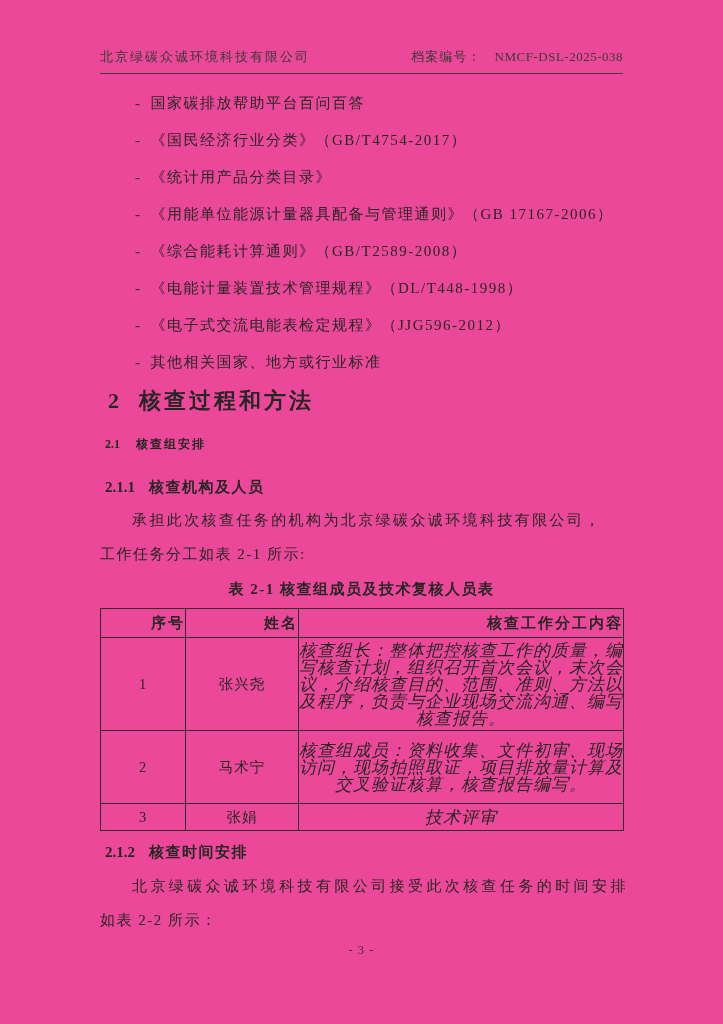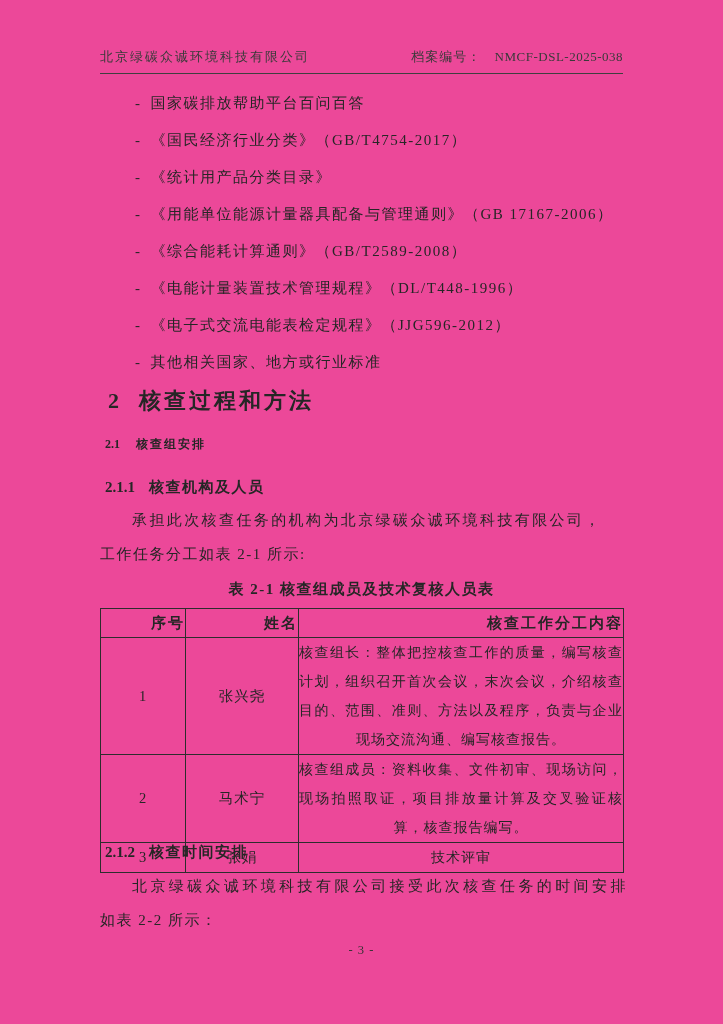--- a/index.html
+++ b/index.html
@@ -95,26 +95,27 @@
   table.verif col.c-duty { width: 325px; }
   table.verif th {
     height: 28px;
     font-weight: bold;
     text-align: right;
     letter-spacing: 2px;
     font-size: 15px;
   }
   td.cell-no, td.cell-name { text-align: center; letter-spacing: 1px; }
   td.cell-duty {
-    font-size: 14px;
-    line-height: 29px;
+    font-size: 17px;
+    line-height: 17px;
     padding: 4px 9px;
     text-align: justify;
     text-align-last: center;
     letter-spacing: 1px;
+    font-style: italic;
   }
   tr.r1 td { height: 92px; }
   tr.r2 td { height: 72px; }
   tr.r3 td { height: 26px; }
   tr.r3 td.cell-duty { text-align: center; }
   
   .page-footer {
     position: absolute;
     left: 0;
     width: 723px;
@@ -148,21 +149,21 @@
     <div class="ref-item">
       <span class="dash">-</span><span>《统计用产品分类目录》</span>
     </div>
     <div class="ref-item">
       <span class="dash">-</span><span>《用能单位能源计量器具配备与管理通则》（GB 17167-2006）</span>
     </div>
     <div class="ref-item">
       <span class="dash">-</span><span>《综合能耗计算通则》（GB/T2589-2008）</span>
     </div>
     <div class="ref-item">
-      <span class="dash">-</span><span>《电能计量装置技术管理规程》（DL/T448-1996）</span>
+      <span class="dash">-</span><span>《电能计量装置技术管理规程》（DL/T448-1998）</span>
     </div>
     <div class="ref-item">
       <span class="dash">-</span><span>《电子式交流电能表检定规程》（JJG596-2012）</span>
     </div>
     <div class="ref-item">
       <span class="dash">-</span><span>其他相关国家、地方或行业标准</span>
     </div>
   </div>
 
   <div class="h2-head">

